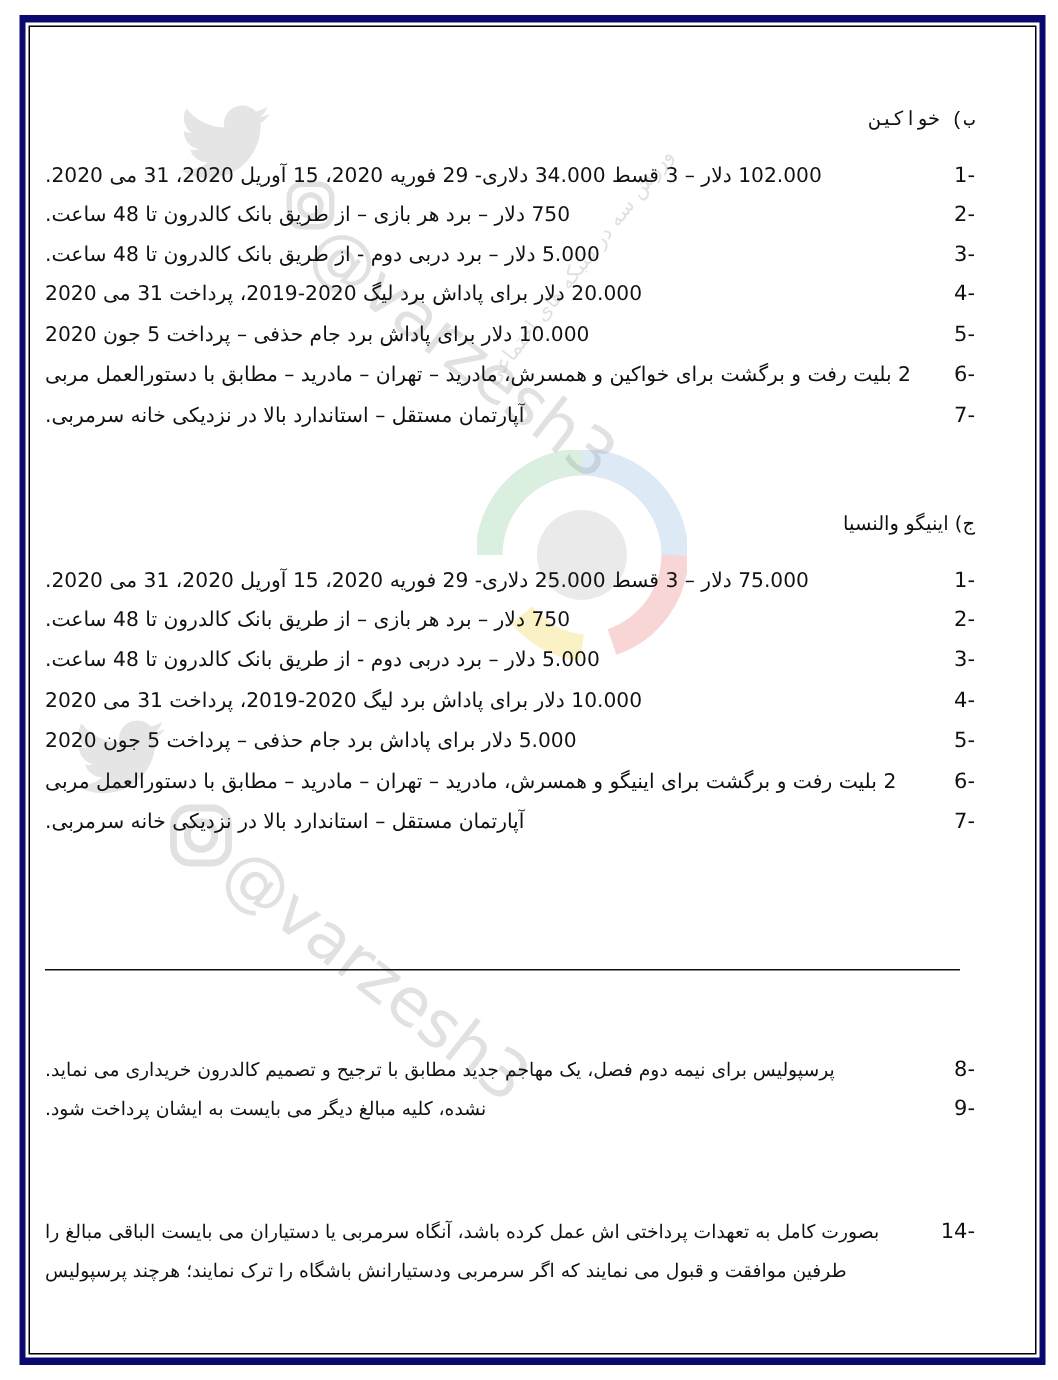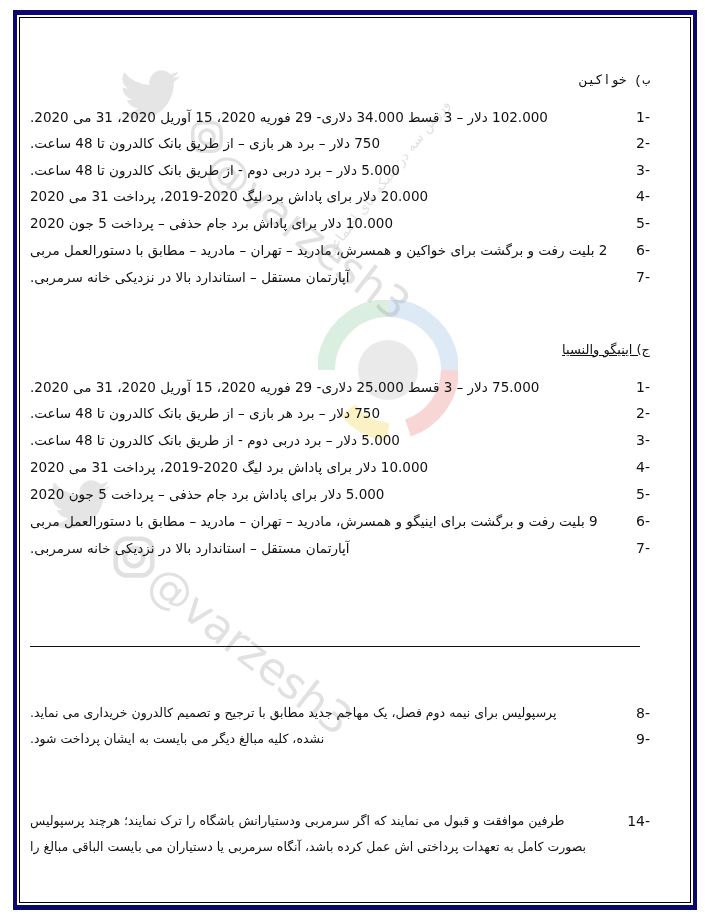--- a/index.html
+++ b/index.html
@@ -99,21 +99,21 @@
     </div>
   <div class="item" style="top:237px;">
       <span class="num">6-</span>
       <span class="txt">2 بلیت رفت و برگشت برای خواکین و همسرش، مادرید – تهران – مادرید – مطابق با دستورالعمل مربی</span>
     </div>
   <div class="item" style="top:264px;">
       <span class="num">7-</span>
       <span class="txt">آپارتمان مستقل – استاندارد بالا در نزدیکی خانه سرمربی.</span>
     </div>
 
-  <div class="heading" style="top:342px;text-decoration:underline;">ج) اینیگو والنسیا</div>
+  <div class="heading" style="top:342px;">ج) اینیگو والنسیا</div>
 
   <div class="item" style="top:374px;">
       <span class="num">1-</span>
       <span class="txt">75.000 دلار – 3 قسط 25.000 دلاری- 29 فوریه 2020، 15 آوریل 2020، 31 می 2020.</span>
     </div>
   <div class="item" style="top:400px;">
       <span class="num">2-</span>
       <span class="txt">750 دلار – برد هر بازی – از طریق بانک کالدرون تا 48 ساعت.</span>
     </div>
   <div class="item" style="top:427px;">
@@ -123,21 +123,21 @@
   <div class="item" style="top:454px;">
       <span class="num">4-</span>
       <span class="txt">10.000 دلار برای پاداش برد لیگ 2020-2019، پرداخت 31 می 2020</span>
     </div>
   <div class="item" style="top:481px;">
       <span class="num">5-</span>
       <span class="txt">5.000 دلار برای پاداش برد جام حذفی – پرداخت 5 جون 2020</span>
     </div>
   <div class="item" style="top:508px;">
       <span class="num">6-</span>
-      <span class="txt">9 بلیت رفت و برگشت برای اینیگو و همسرش، مادرید – تهران – مادرید – مطابق با دستورالعمل مربی</span>
+      <span class="txt">2 بلیت رفت و برگشت برای اینیگو و همسرش، مادرید – تهران – مادرید – مطابق با دستورالعمل مربی</span>
     </div>
   <div class="item" style="top:535px;">
       <span class="num">7-</span>
       <span class="txt">آپارتمان مستقل – استاندارد بالا در نزدیکی خانه سرمربی.</span>
     </div>
 
   <div class="para" style="top:700px;">
     <span class="num">8-</span>
     <span class="txt">پرسپولیس برای نیمه دوم فصل، یک مهاجم جدید مطابق با ترجیح و تصمیم کالدرون خریداری می نماید.</span>
   </div>
@@ -145,19 +145,19 @@
   <div class="para" style="top:726px;">
     <span class="num">9-</span>
     <span class="txt">
       <div>نشده، کلیه مبالغ دیگر می بایست به ایشان پرداخت شود.</div>
     </span>
   </div>
 
   <div class="para" style="top:808px;">
     <span class="num">14-</span>
     <span class="txt">
+      <div>بصورت کامل به تعهدات پرداختی اش عمل کرده باشد، آنگاه سرمربی یا دستیاران می بایست الباقی مبالغ را</div>
       <div>طرفین موافقت و قبول می نمایند که اگر سرمربی ودستیارانش باشگاه را ترک نمایند؛ هرچند پرسپولیس</div>
-      <div>بصورت کامل به تعهدات پرداختی اش عمل کرده باشد، آنگاه سرمربی یا دستیاران می بایست الباقی مبالغ را</div>
     </span>
   </div>
 </div>
 
 <div class="rule"></div>
 
 </body></html>

